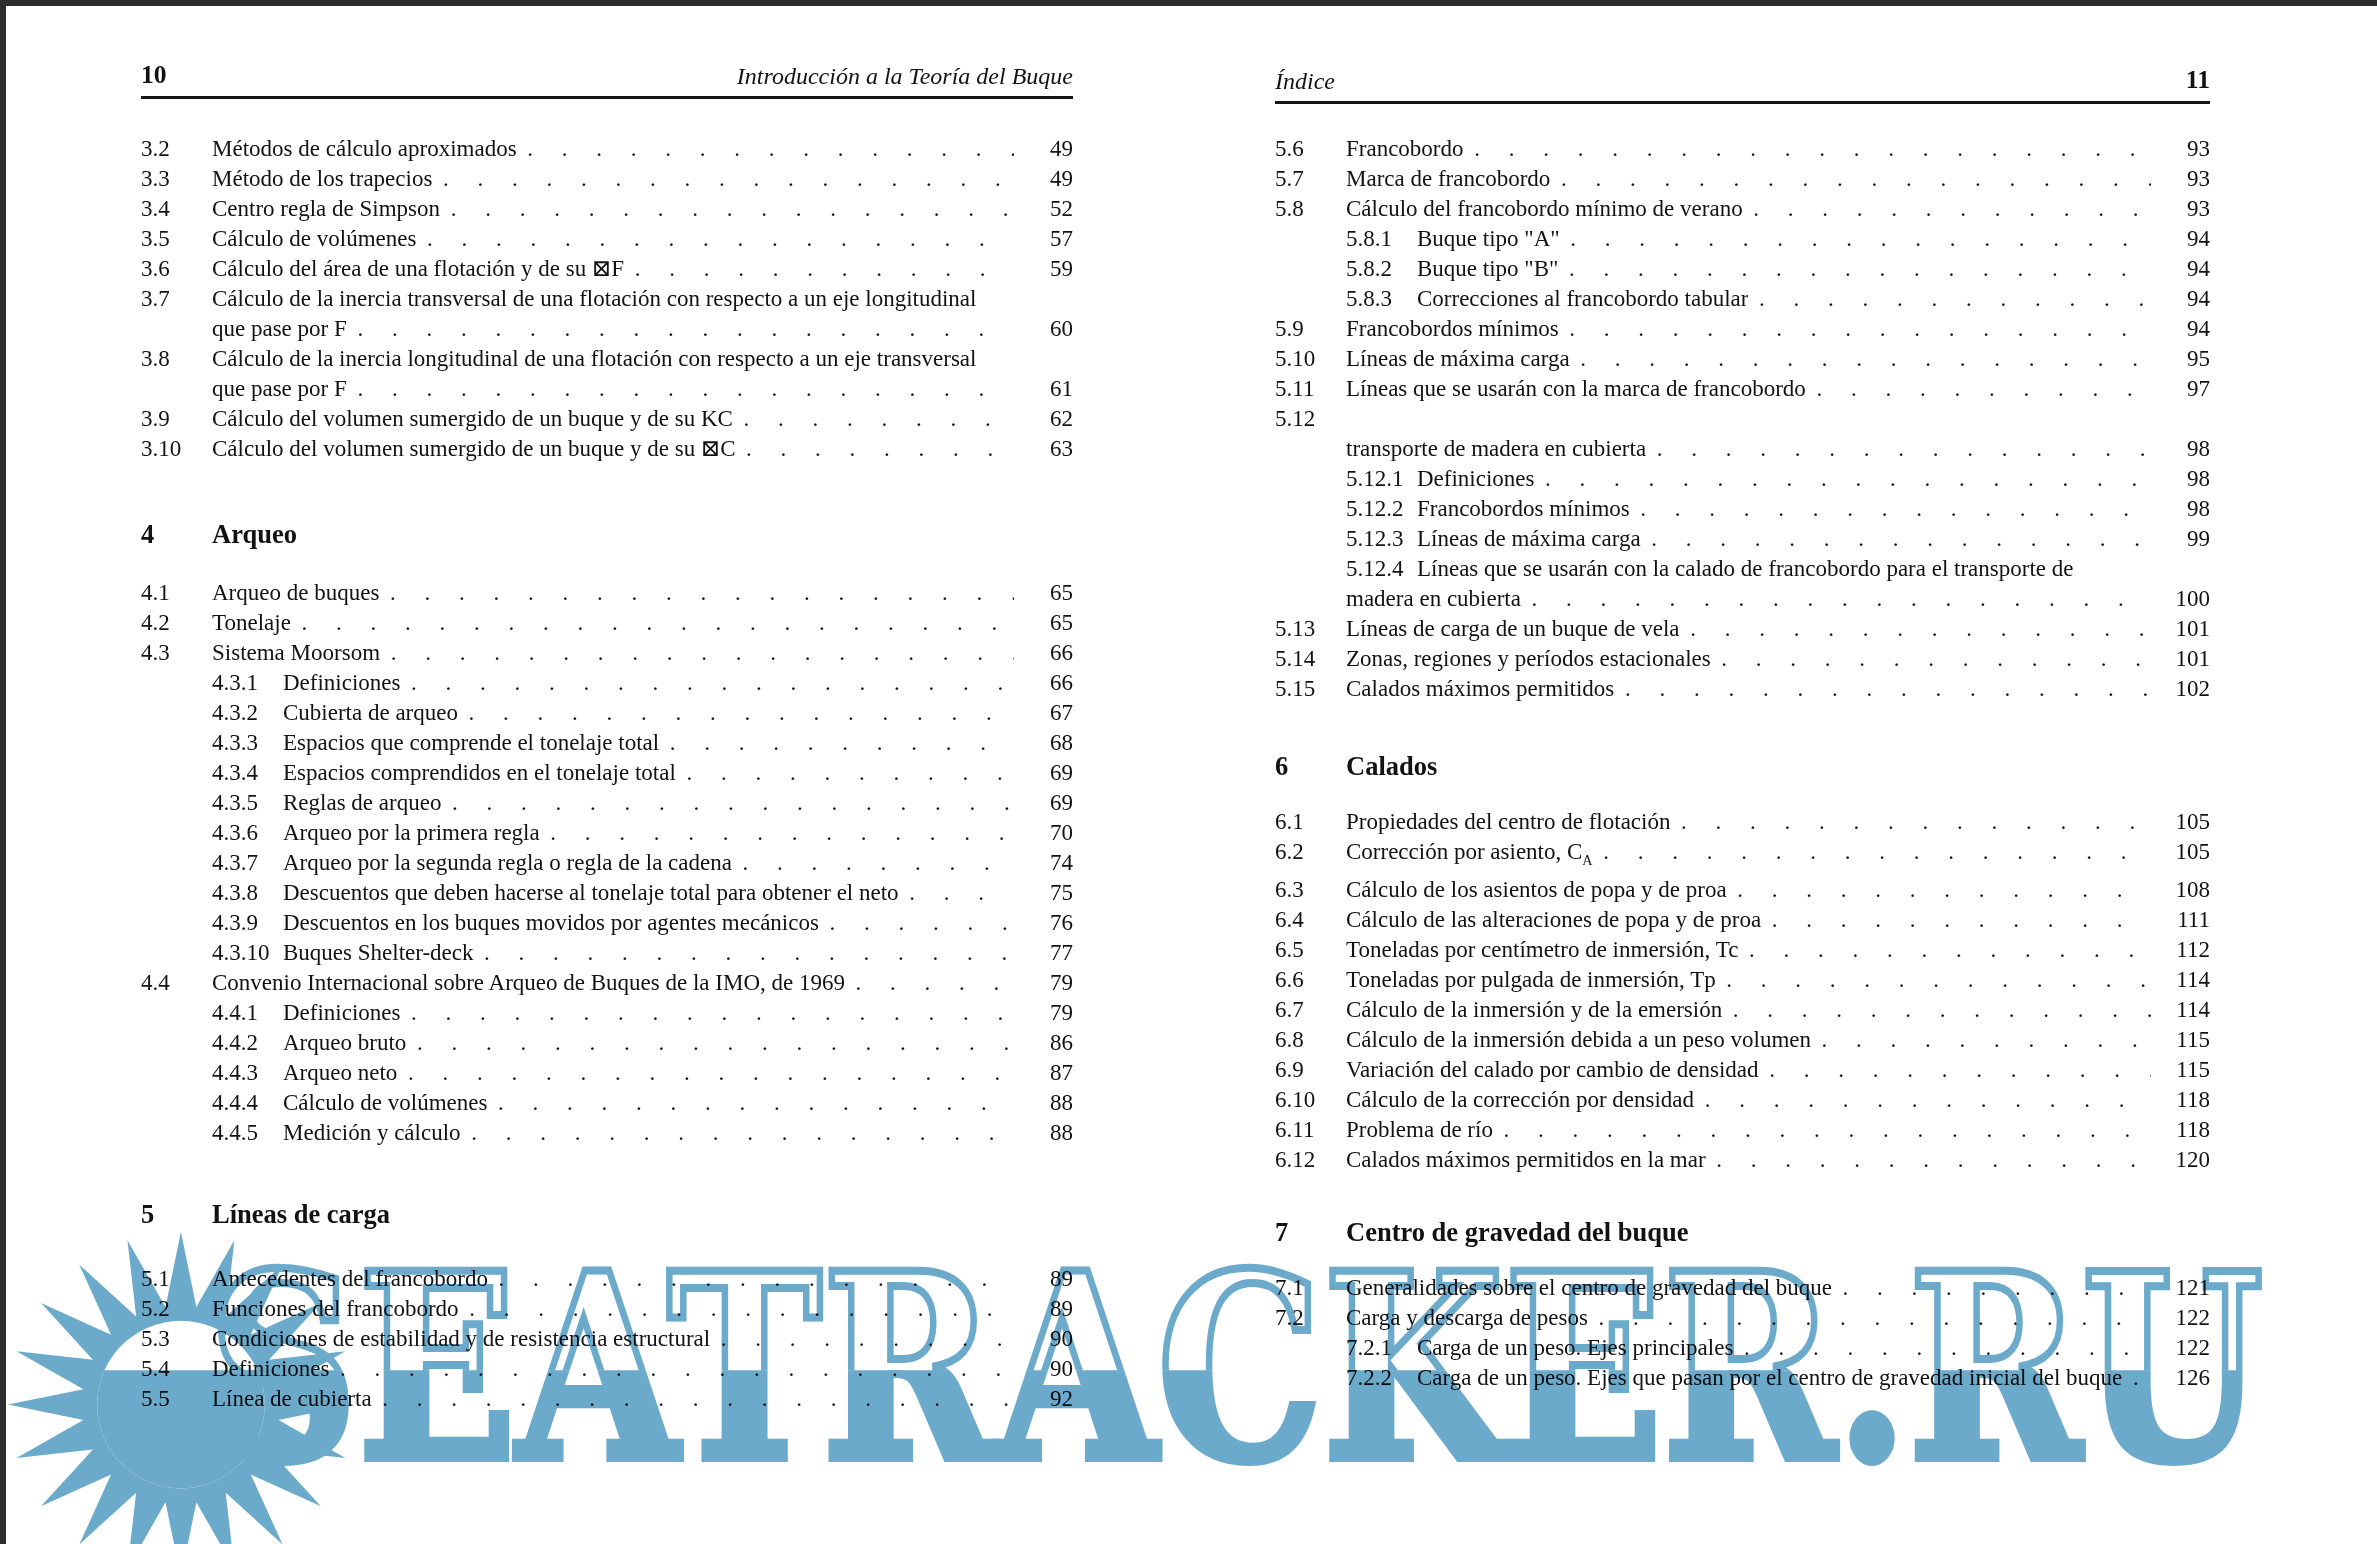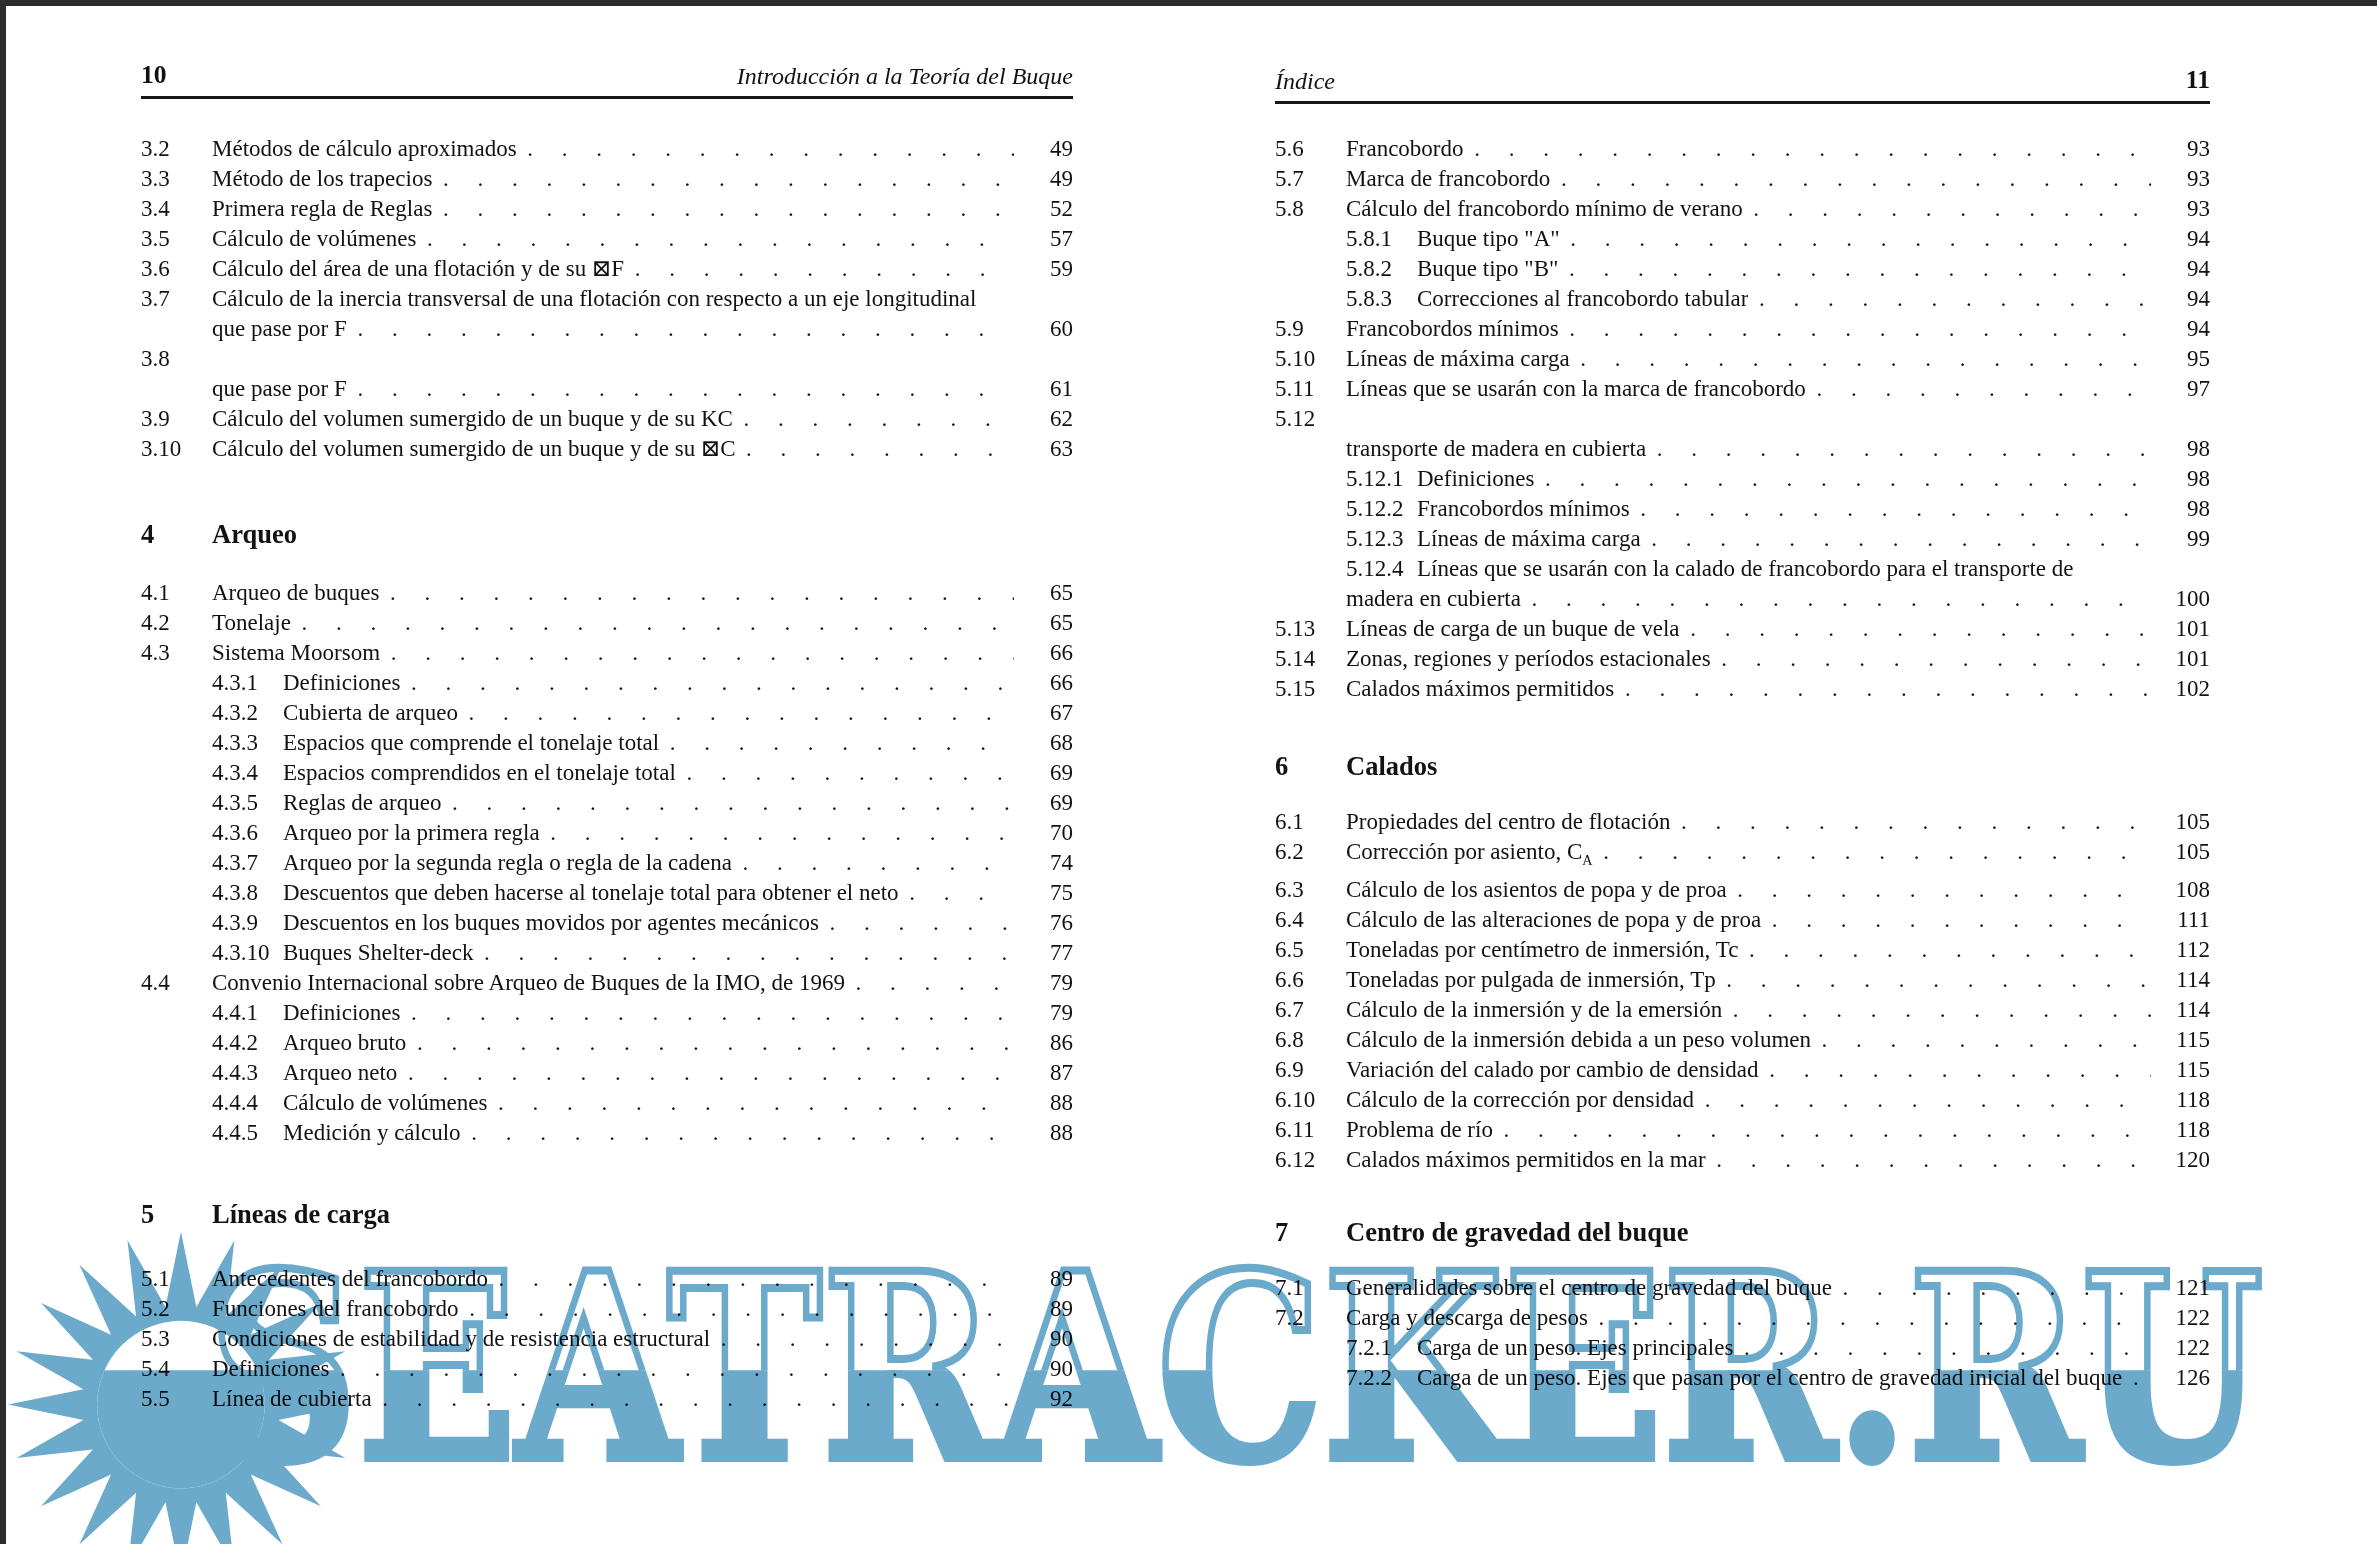--- a/index.html
+++ b/index.html
@@ -79,21 +79,21 @@
         <span class="pg">49</span>
       </div>
       <div class="toc-row">
         <span class="num">3.3</span>
         <span class="title">Método de los trapecios</span>
         <span class="dots">. . . . . . . . . . . . . . . . . . . . . . . . . . . . . . . . . . . . . . . . . . . . . . . . . . . . . . . . . . . . . . . . . . . . . . . . . . . . . . . . </span>
         <span class="pg">49</span>
       </div>
       <div class="toc-row">
         <span class="num">3.4</span>
-        <span class="title">Primera regla de Reglas</span>
+        <span class="title">Centro regla de Simpson</span>
         <span class="dots">. . . . . . . . . . . . . . . . . . . . . . . . . . . . . . . . . . . . . . . . . . . . . . . . . . . . . . . . . . . . . . . . . . . . . . . . . . . . . . . . </span>
         <span class="pg">52</span>
       </div>
       <div class="toc-row">
         <span class="num">3.5</span>
         <span class="title">Cálculo de volúmenes</span>
         <span class="dots">. . . . . . . . . . . . . . . . . . . . . . . . . . . . . . . . . . . . . . . . . . . . . . . . . . . . . . . . . . . . . . . . . . . . . . . . . . . . . . . . </span>
         <span class="pg">57</span>
       </div>
       <div class="toc-row">
@@ -107,20 +107,21 @@
         <span class="title">Cálculo de la inercia transversal de una flotación con respecto a un eje longitudinal</span>
       </div>
       <div class="toc-row">
         <span class="num"></span>
         <span class="title">que pase por F</span>
         <span class="dots">. . . . . . . . . . . . . . . . . . . . . . . . . . . . . . . . . . . . . . . . . . . . . . . . . . . . . . . . . . . . . . . . . . . . . . . . . . . . . . . . </span>
         <span class="pg">60</span>
       </div>
       <div class="toc-row">
         <span class="num">3.8</span>
+        <span class="title">Cálculo de la inercia longitudinal de una flotación con respecto a un eje transversal</span>
       </div>
       <div class="toc-row">
         <span class="num"></span>
         <span class="title">que pase por F</span>
         <span class="dots">. . . . . . . . . . . . . . . . . . . . . . . . . . . . . . . . . . . . . . . . . . . . . . . . . . . . . . . . . . . . . . . . . . . . . . . . . . . . . . . . </span>
         <span class="pg">61</span>
       </div>
       <div class="toc-row">
         <span class="num">3.9</span>
         <span class="title">Cálculo del volumen sumergido de un buque y de su KC</span>

